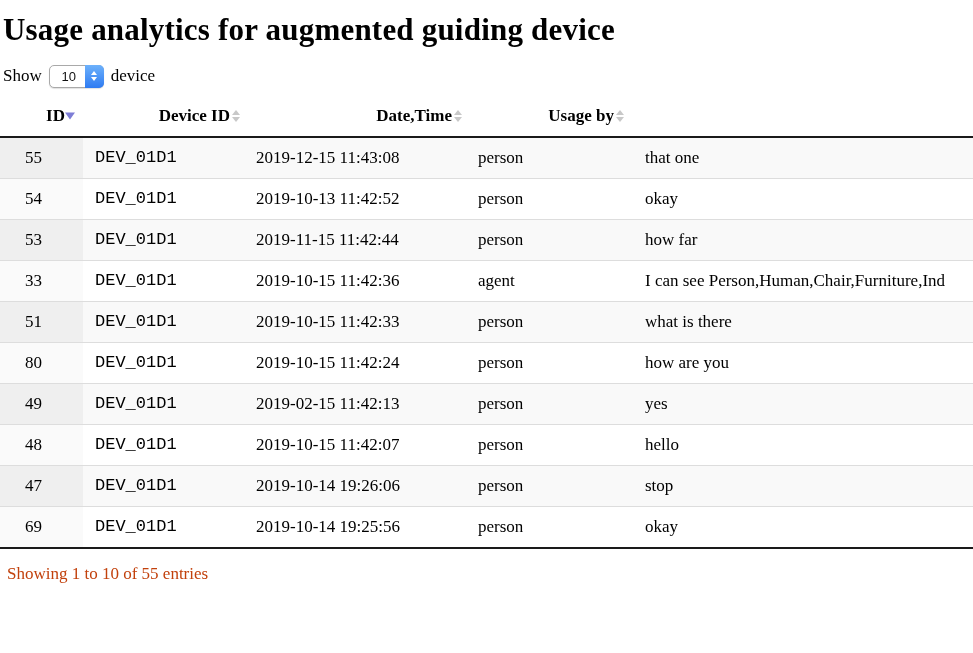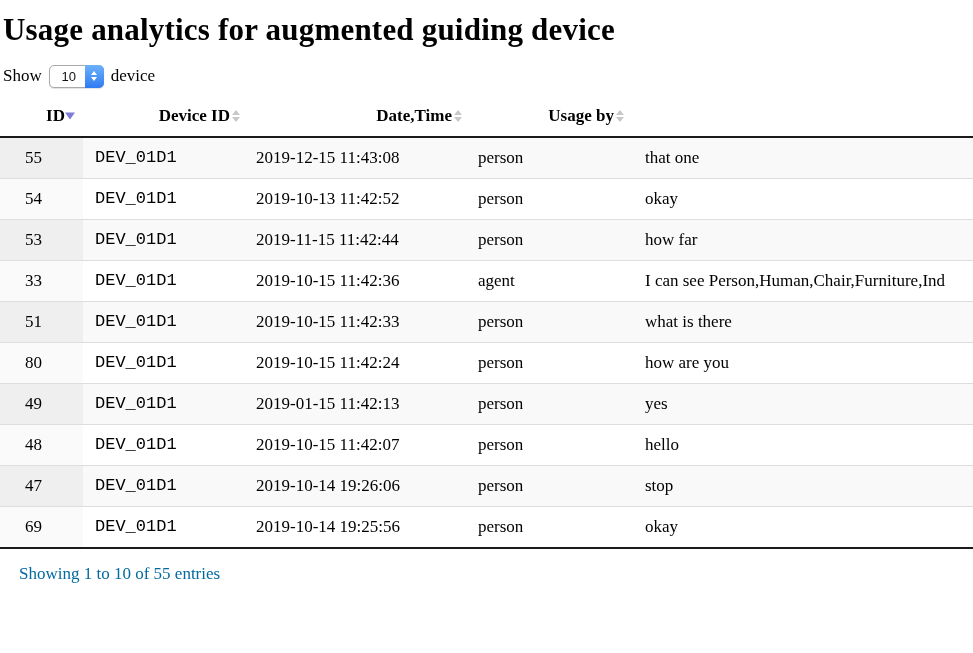--- a/index.html
+++ b/index.html
@@ -109,22 +109,22 @@
   td.col-spoken   { padding-left: 8px; }
   td.col-sentence { padding-left: 13px; }
 
   tr.odd  td { background: var(--stripe-odd, #f9f9f9); }
   tr.even td { background: var(--stripe-even, #ffffff); }
   tr.odd  td.col-id { background: var(--stripe-odd-sorted, #efefef); }
   tr.even td.col-id { background: var(--stripe-even-sorted, #fafafa); }
 
   .table-info {
     font-size: 17px;
-    color: #0369a1;
-    margin: 15px 0 0 16px;
+    color: #c2410c;
+    margin: 15px 0 0 4px;
   }
 </style>
 </head>
 <body>
 
 <div class="viewport">
   <div class="inner">
 
     <h1 class="page-title">Usage analytics for augmented guiding device</h1>
 
@@ -223,21 +223,21 @@
             <tr class="even">
     <td class="col-id">80</td>
     <td class="col-device">DEV_01D1</td>
     <td class="col-datetime">2019-10-15 11:42:24</td>
     <td class="col-spoken">person</td>
     <td class="col-sentence">how are you</td>
   </tr>
             <tr class="odd">
     <td class="col-id">49</td>
     <td class="col-device">DEV_01D1</td>
-    <td class="col-datetime">2019-01-15 11:42:13</td>
+    <td class="col-datetime">2019-02-15 11:42:13</td>
     <td class="col-spoken">person</td>
     <td class="col-sentence">yes</td>
   </tr>
             <tr class="even">
     <td class="col-id">48</td>
     <td class="col-device">DEV_01D1</td>
     <td class="col-datetime">2019-10-15 11:42:07</td>
     <td class="col-spoken">person</td>
     <td class="col-sentence">hello</td>
   </tr>

